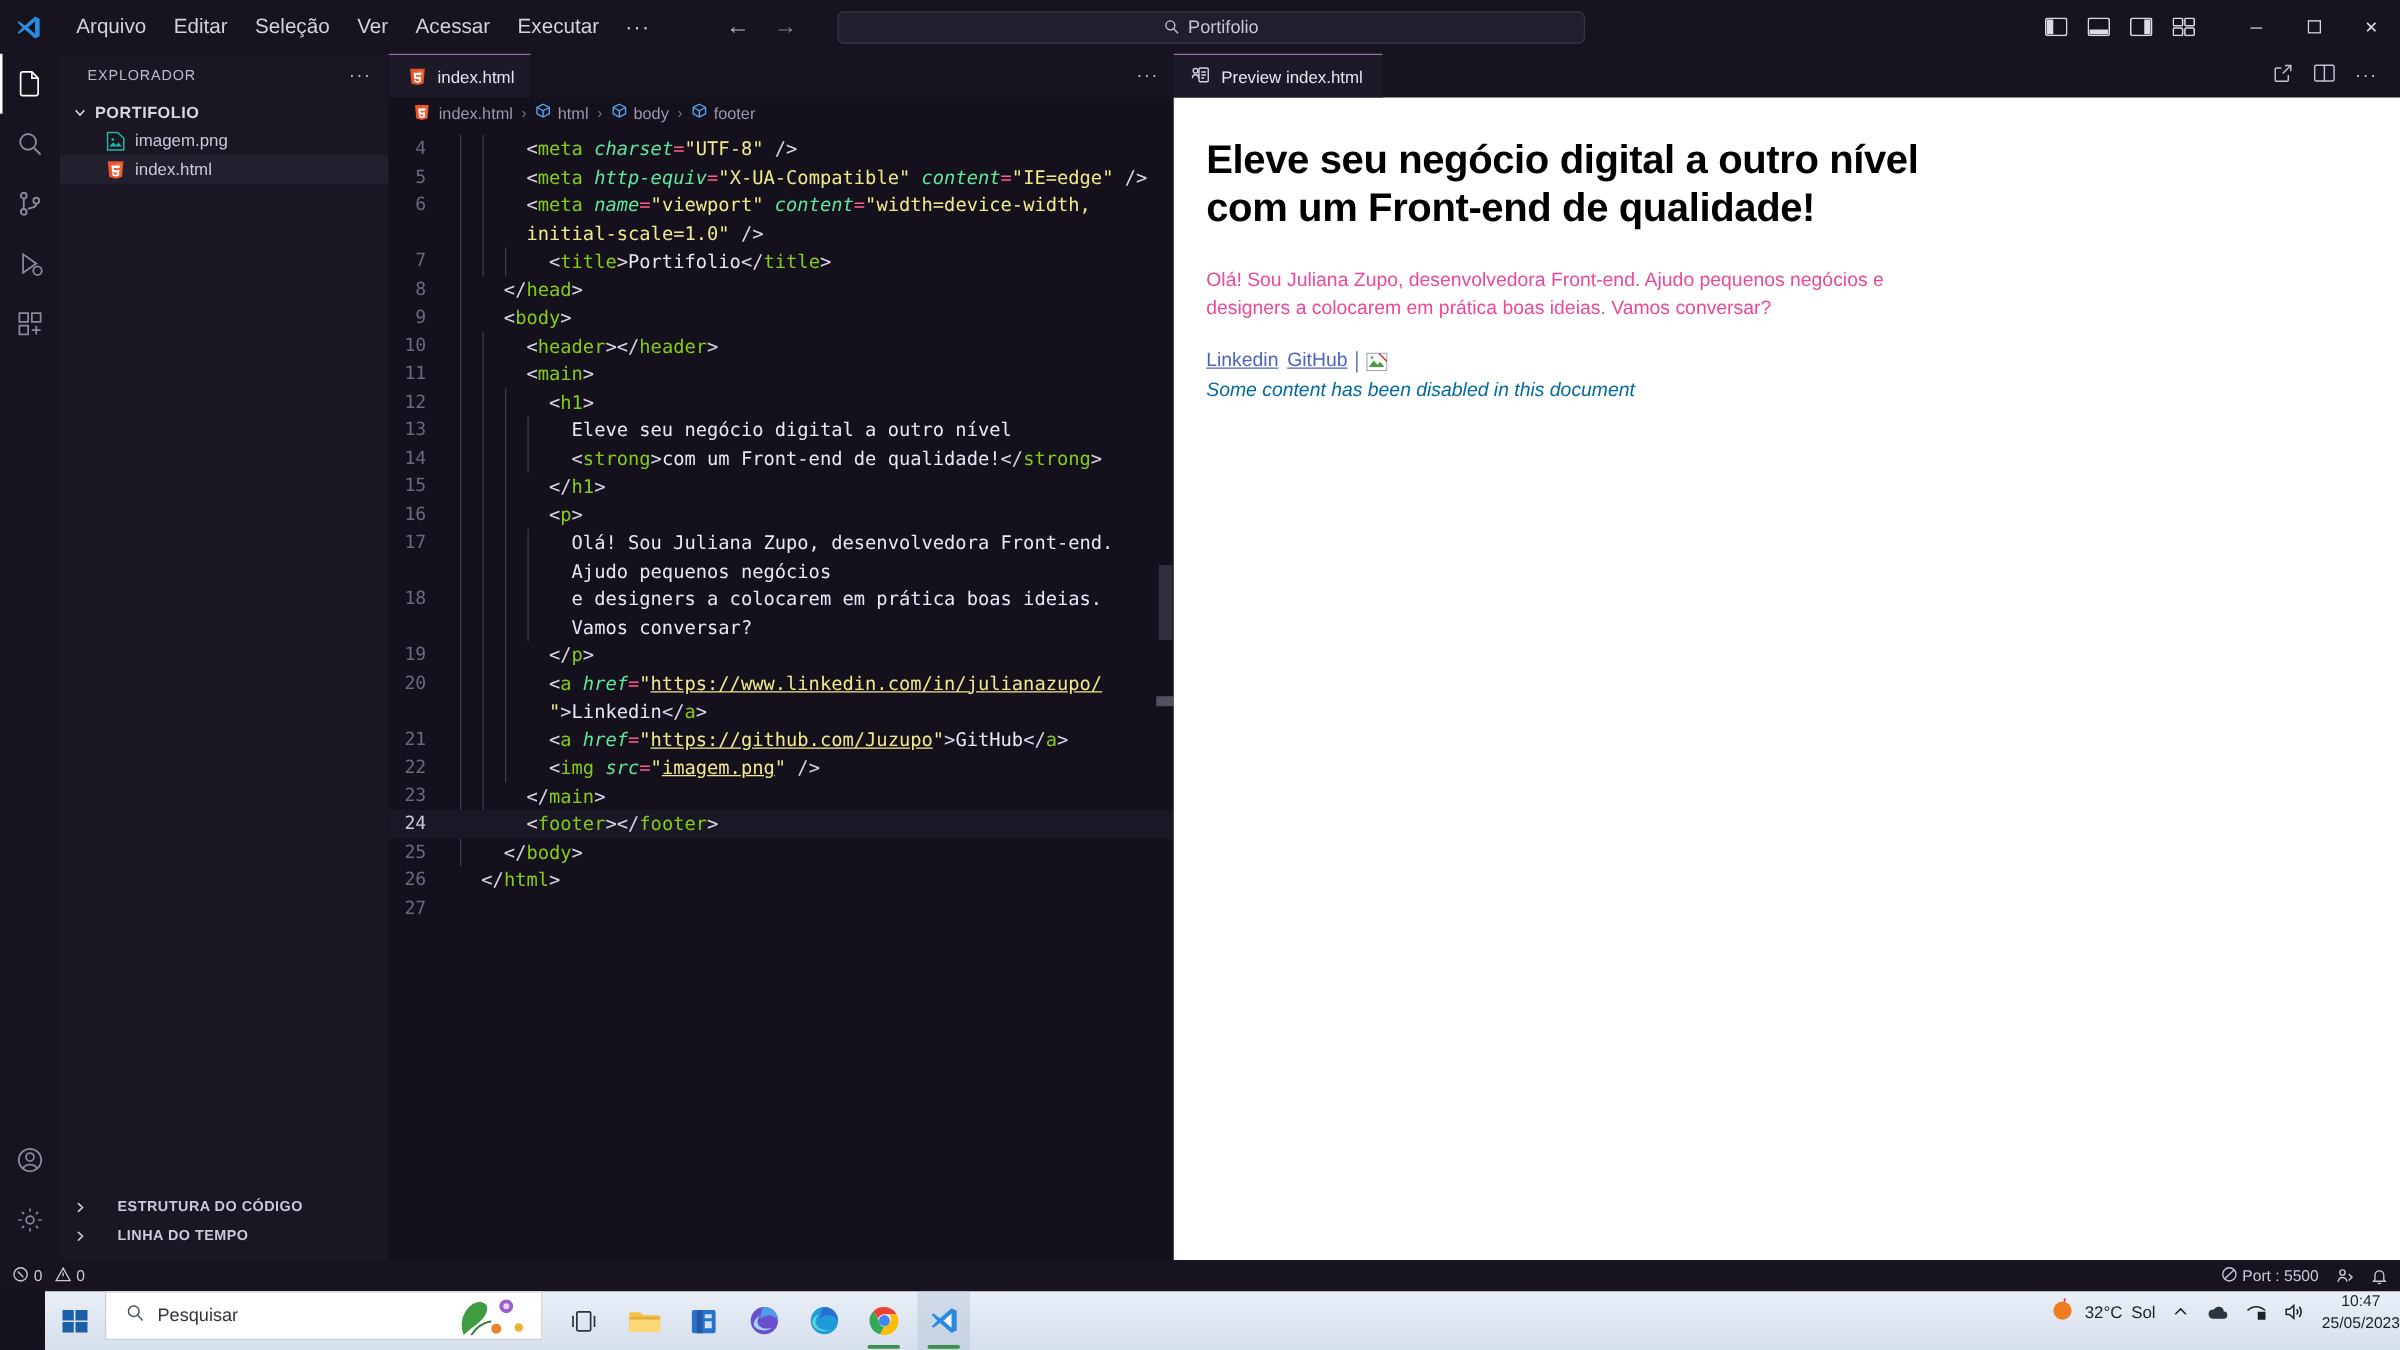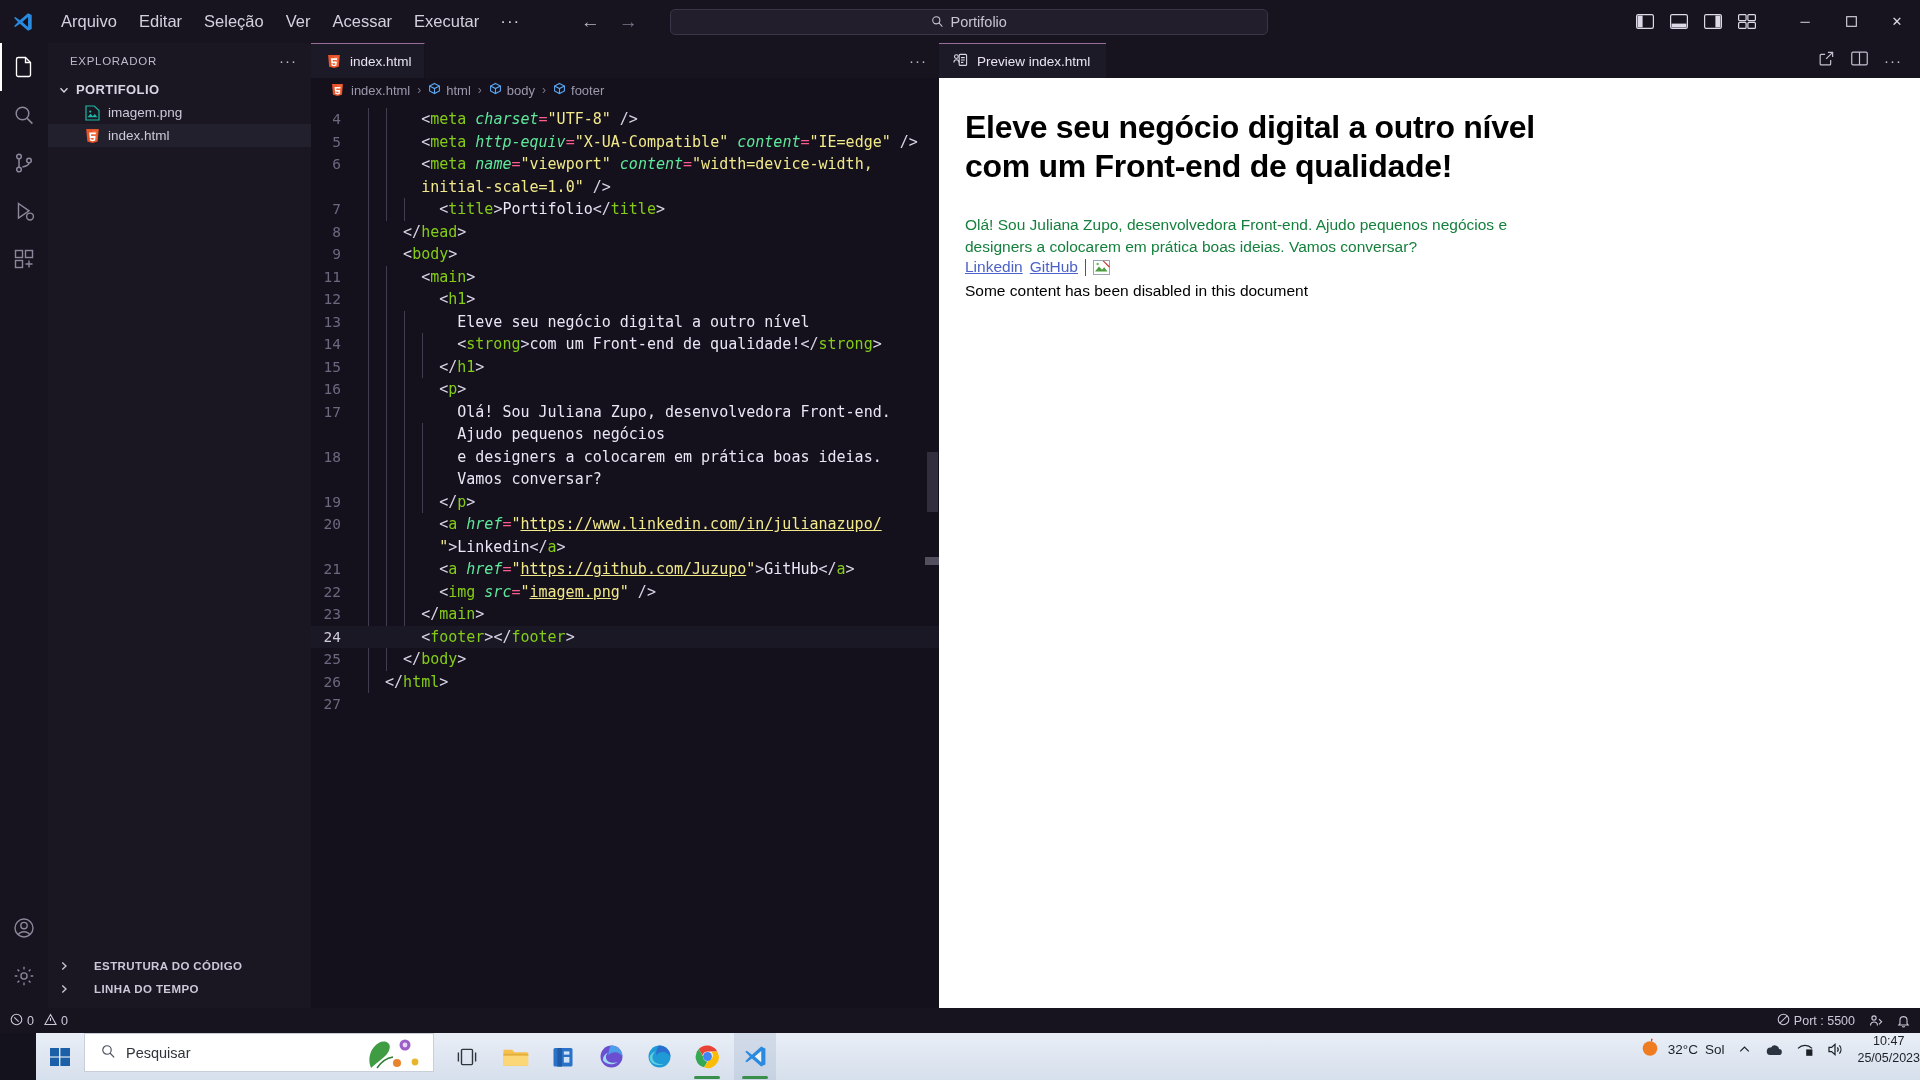--- a/index.html
+++ b/index.html
@@ -149,28 +149,28 @@
   }
   .ptab-actions { margin-left: auto; display: flex; align-items: center; gap: 16px; padding-right: 18px; color: #c6c1d2; }
   .preview-body {
     height: 930px; background: #ffffff; padding: 30px 26px 0 26px; overflow: hidden;
     font-family: "Liberation Sans", sans-serif; color: #111;
   }
   .pv-h1 {
     font-size: 32px; font-weight: bold; line-height: 1.22; letter-spacing: -0.3px;
     max-width: 610px; color: #000; margin-bottom: 28px;
   }
-  .pv-p { font-size: 15.5px; line-height: 1.42; max-width: 600px; color: #15803d; }
+  .pv-p { font-size: 15.5px; line-height: 1.42; max-width: 600px; color: #ec4899; margin-bottom: 22px; }
   .pv-links { font-size: 15.5px; display: flex; align-items: center; gap: 7px; margin-bottom: 6px; }
   .pv-link { color: #4c62c8; text-decoration: underline; }
   .caret { display: inline-block; width: 1px; height: 17px; background: #3b4fbe; vertical-align: -3px; }
   .broken-img {
     display: inline-flex; width: 17px; height: 15px; position: relative;
   }
-  .pv-disabled { font-size: 15.5px; color: #000000; }
+  .pv-disabled { font-size: 15.5px; color: #0369a1; font-style: italic; }
 
   
   .statusbar {
     position: absolute; top: 1008px; left: 0; width: 1920px; height: 25px;
     background: #17141f; color: #cdc8d9; font-size: 12.5px;
     display: flex; align-items: center; justify-content: space-between; padding: 0 10px;
   }
   .sb-left, .sb-right { display: flex; align-items: center; gap: 14px; }
   .sb-cell { display: inline-flex; align-items: center; gap: 4px; }
 
@@ -538,20 +538,24 @@
           </div>
           <div class="crow">
             <div class="lnum">8</div>
             <div class="ctext" style="padding-left: 36.1px;"><span class="t-punct">&lt;/</span><span class="t-tag">head</span><span class="t-punct">&gt;</span></div>
           </div>
           <div class="crow">
             <div class="lnum">9</div>
             <div class="ctext" style="padding-left: 36.1px;"><span class="t-punct">&lt;</span><span class="t-tag">body</span><span class="t-punct">&gt;</span></div>
           </div>
           <div class="crow">
+            <div class="lnum">10</div>
+            <div class="ctext" style="padding-left: 54.15px;"><span class="t-punct">&lt;</span><span class="t-tag">header</span><span class="t-punct">&gt;&lt;/</span><span class="t-tag">header</span><span class="t-punct">&gt;</span></div>
+          </div>
+          <div class="crow">
             <div class="lnum">11</div>
             <div class="ctext" style="padding-left: 54.15px;"><span class="t-punct">&lt;</span><span class="t-tag">main</span><span class="t-punct">&gt;</span></div>
           </div>
           <div class="crow">
             <div class="lnum">12</div>
             <div class="ctext" style="padding-left: 72.2px;"><span class="t-punct">&lt;</span><span class="t-tag">h1</span><span class="t-punct">&gt;</span></div>
           </div>
           <div class="crow">
             <div class="lnum">13</div>
             <div class="ctext" style="padding-left: 90.25px;"><span class="t-text">Eleve seu negócio digital a outro nível</span></div>

